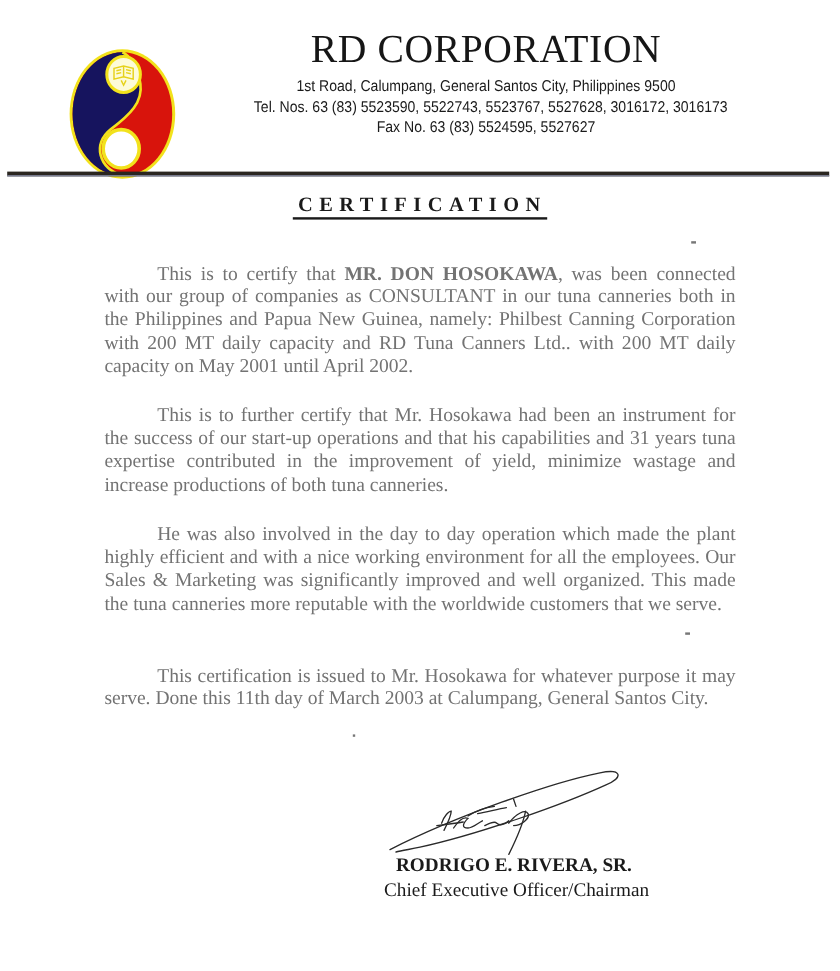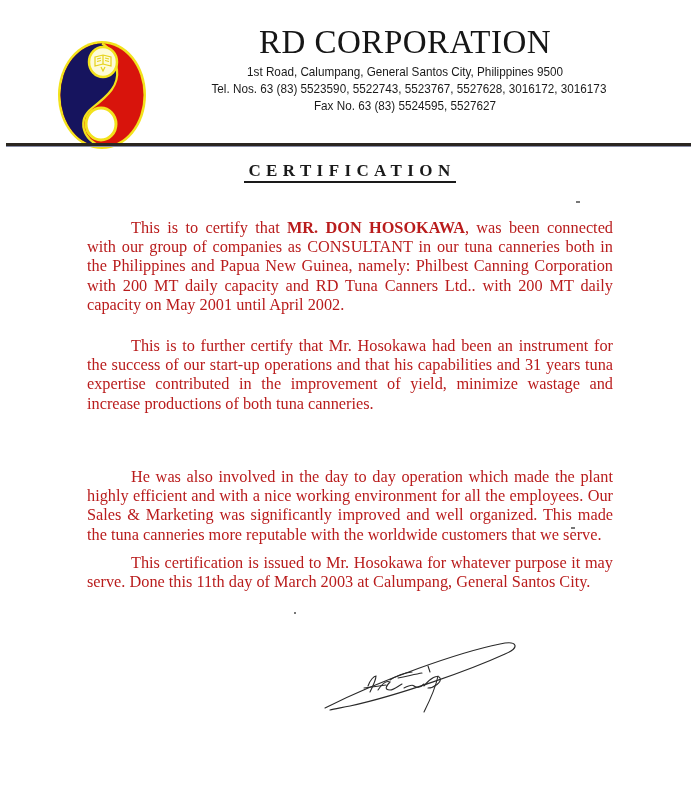--- a/index.html
+++ b/index.html
@@ -89,28 +89,28 @@
       text-align: center;
     }
     
     .body-text {
       position: absolute;
       left: 87px;
       width: 526px;
       font-family: "Liberation Serif", "DejaVu Serif", serif;
       font-size: 16.3px;
       line-height: 19.2px;
-      color: #b91c1c;
+      color: #737373;
       text-align: justify;
       text-indent: 44px;
       margin: 0;
     }
     .p1 { top: 218px; }
     .p2 { top: 336px; }
-    .p3 { top: 435px; margin-top: 32px; }
+    .p3 { top: 435px; }
     .p4 { top: 553px; }
     .body-text b { font-weight: bold; }
 
     
     .signature {
       position: absolute;
       left: 320px;
       top: 640px;
       width: 205px;
       height: 80px;
@@ -213,14 +213,16 @@
       <path d="M58 50 C 62 44 66 40 70 42 C 66 46 64 50 70 50 C 74 50 78 46 82 44"></path>
       <path d="M78 38 C 88 36 96 34 102 33"></path>
       <path d="M84 48 C 88 46 92 44 94 46 C 96 48 100 48 104 44"></path>
       <path d="M108 26 L110 32"></path>
       <path d="M104 46 C 110 38 118 34 120 38 C 122 42 114 48 108 48"></path>
       <path d="M118 36 C 116 46 110 60 104 72"></path>
       <path d="M70 40 C 76 36 84 33 92 32"></path>
     </g>
   </svg>
 
+  <div class="signer-name">RODRIGO E. RIVERA, SR.</div>
+  <div class="signer-title">Chief Executive Officer/Chairman</div>
 
 </div>
 
 </body></html>

